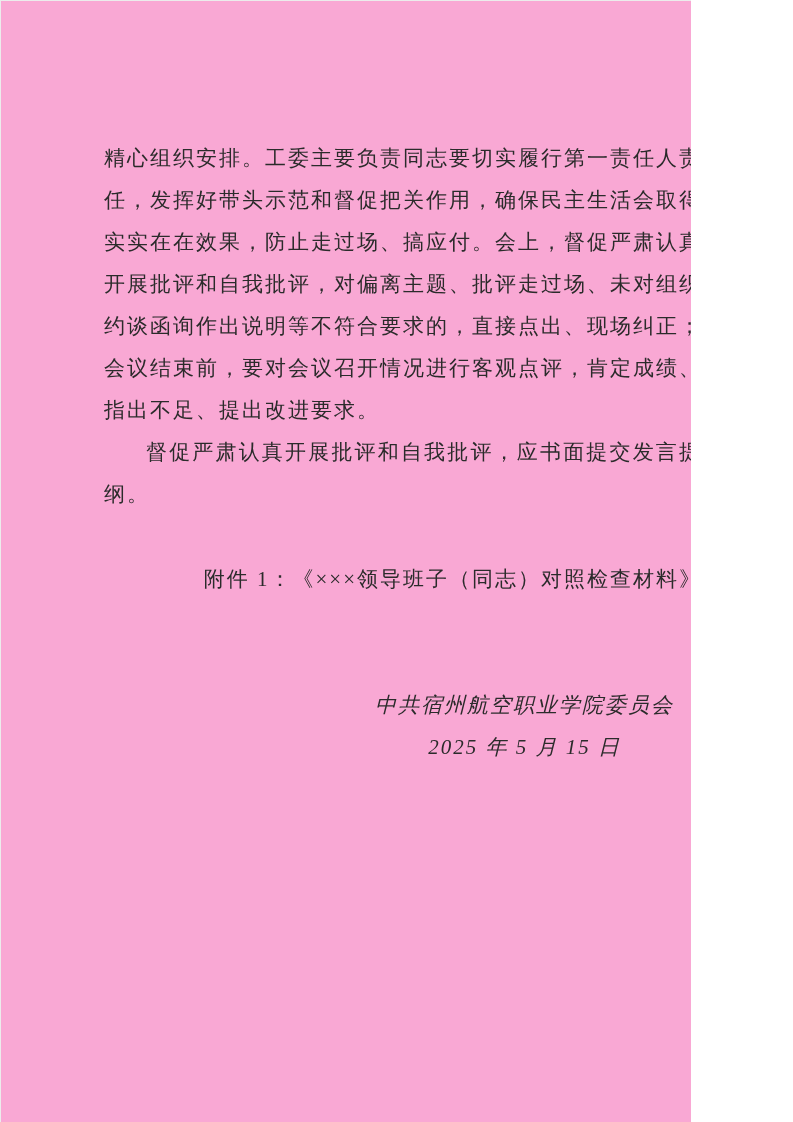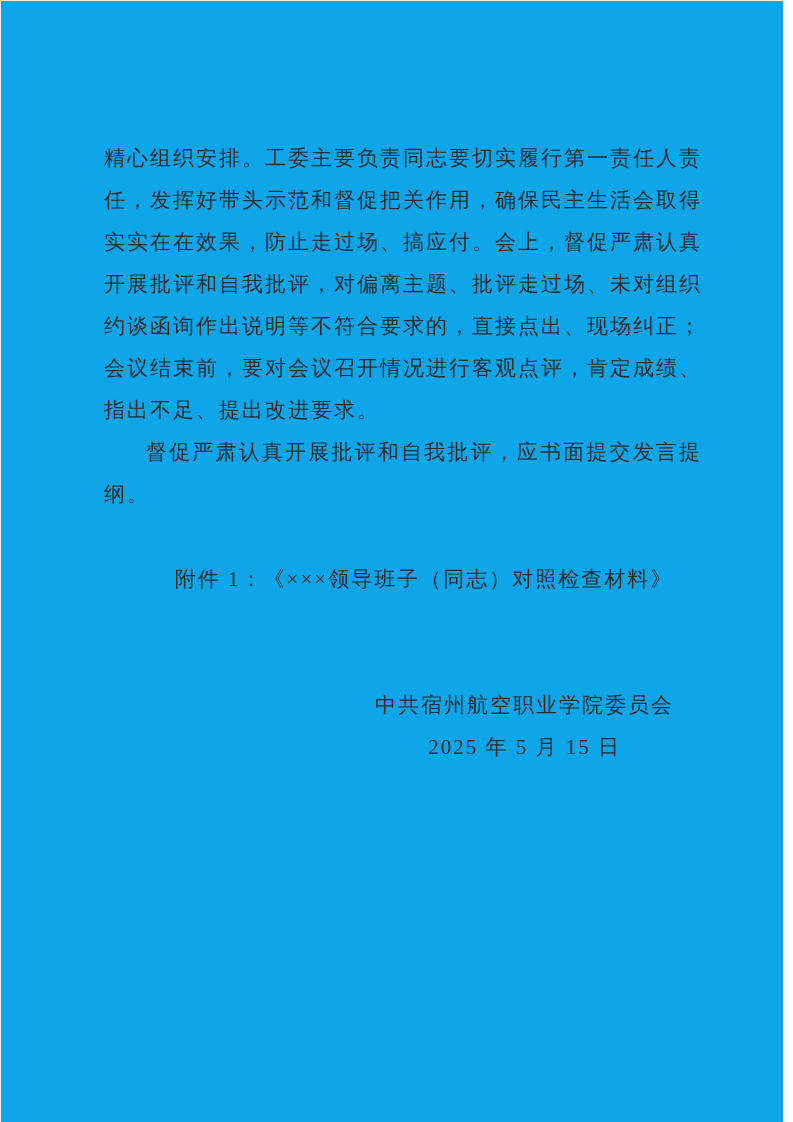--- a/index.html
+++ b/index.html
@@ -2,24 +2,24 @@
 <html><head>
 <meta charset="utf-8">
 <style>
   html, body {
     margin: 0;
     padding: 0;
     background: #ffffff;
   }
   .page {
     position: relative;
-    width: 783px;
+    width: 691px;
     height: 1122px;
     box-sizing: border-box;
-    background: #0ea5e9;
+    background: #f9a8d4;
     border-top: 1px solid #ececec;
     border-left: 1px solid #ececec;
     overflow: hidden;
     font-family: "Liberation Serif", "DejaVu Serif", serif;
     color: #2b2b2b;
   }
   .doc-body {
     position: absolute;
     top: 136px;
     left: 103px;
@@ -32,36 +32,37 @@
   .doc-body p {
     margin: 0;
     padding: 0;
   }
   .para-indent {
     text-indent: 2em;
   }
   .attachment-line {
     margin-top: 43px !important;
     text-indent: 2em;
-    text-align: center;
+    text-align: right;
   }
   .sign-block {
     margin-top: 84px;
     margin-right: 28px;
     margin-left: auto;
     width: fit-content;
     display: flex;
     flex-direction: column;
     align-items: center;
     letter-spacing: 2px;
     text-align: center;
   }
   .sign-org, .sign-date {
     line-height: 42px;
     white-space: nowrap;
+    font-style: italic;
   }
 </style>
 </head>
 <body>
 
 <div class="page">
   <div class="doc-body">
     <p>精心组织安排。工委主要负责同志要切实履行第一责任人责任，发挥好带头示范和督促把关作用，确保民主生活会取得实实在在效果，防止走过场、搞应付。会上，督促严肃认真开展批评和自我批评，对偏离主题、批评走过场、未对组织约谈函询作出说明等不符合要求的，直接点出、现场纠正；会议结束前，要对会议召开情况进行客观点评，肯定成绩、指出不足、提出改进要求。</p>
     <p class="para-indent">督促严肃认真开展批评和自我批评，应书面提交发言提纲。</p>
     <p class="attachment-line">附件 1：《×××领导班子（同志）对照检查材料》</p>

